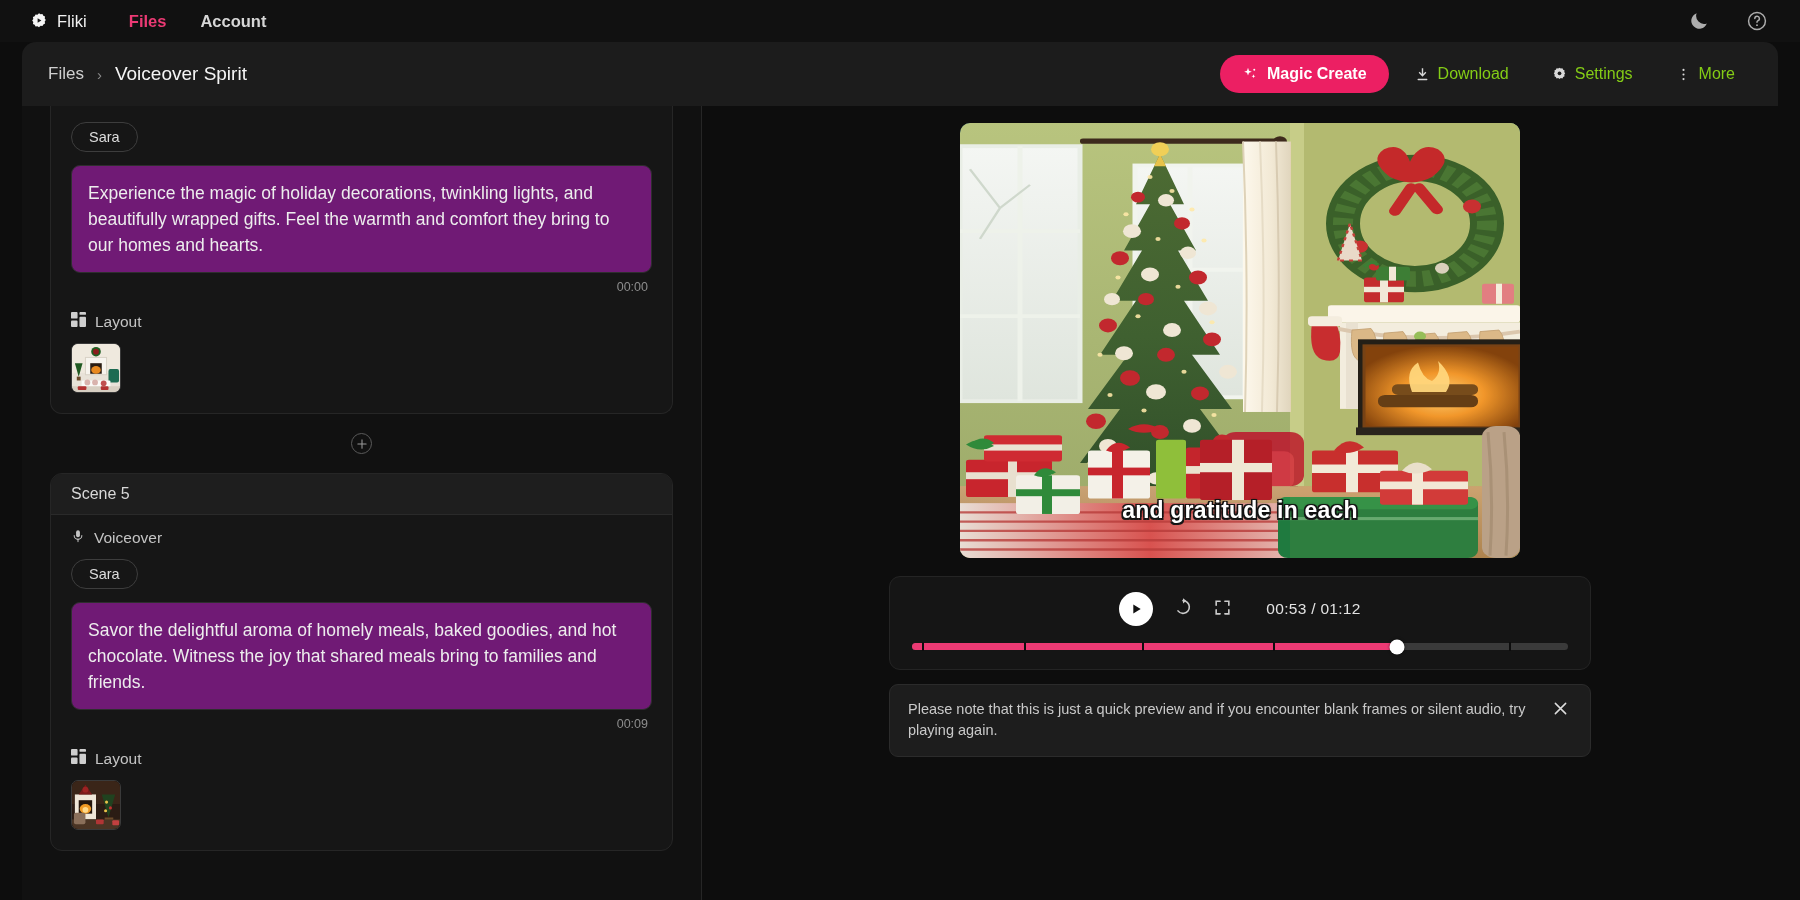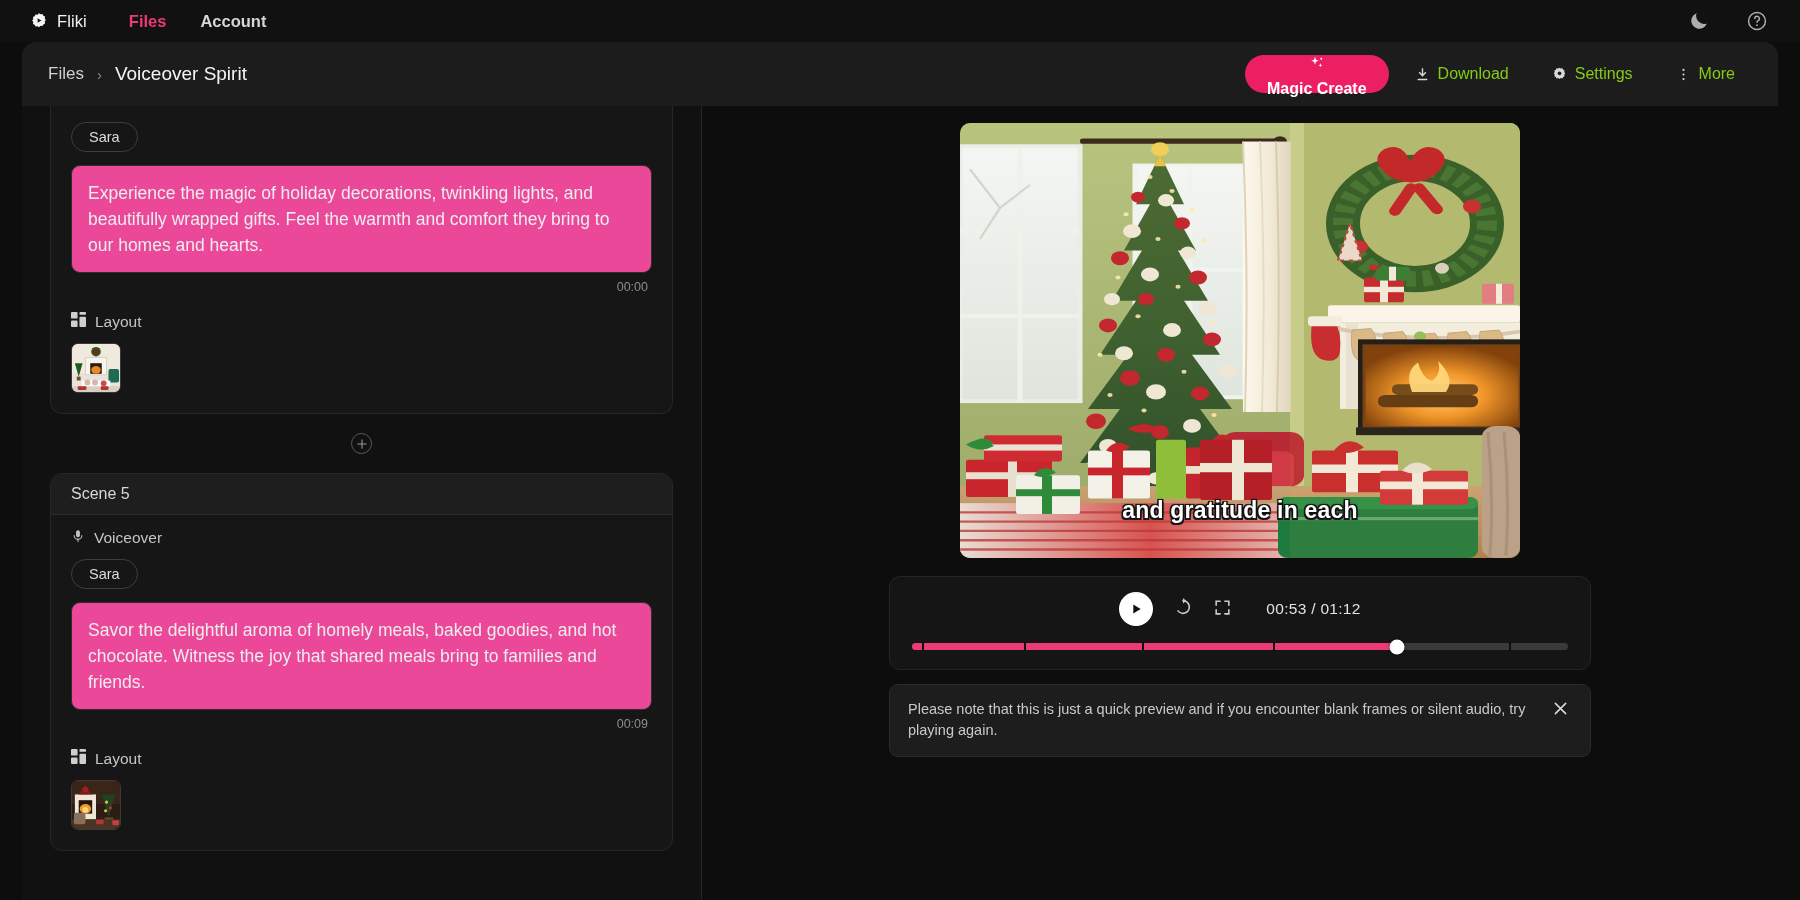--- a/index.html
+++ b/index.html
@@ -47,21 +47,20 @@
     background: #ec1f63;
     color: #fff;
     border: none;
     border-radius: 22px;
     height: 38px;
     padding: 0 22px;
     display: flex; align-items: center; gap: 9px;
     font-size: 16px; font-weight: 600;
     font-family: "Liberation Sans", sans-serif;
     cursor: pointer;
-    flex-direction: column;
   }
   .btn-plain {
     background: none; border: none;
     color: #84cc16;
     height: 38px;
     padding: 0 17px;
     display: flex; align-items: center; gap: 7px;
     font-size: 16px;
     font-family: "Liberation Sans", sans-serif;
     cursor: pointer;
@@ -107,21 +106,21 @@
     display: inline-block;
     border: 1px solid #3d3d3d;
     border-radius: 17px;
     padding: 6px 17px;
     font-size: 14.5px;
     color: #ddd;
     cursor: pointer;
   }
   .script-box {
     margin-top: 13px;
-    background: #ec4899;
+    background: #701a75;
     border: 1px solid #2e2e2e;
     border-radius: 9px;
     padding: 14px 16px;
     font-size: 17.5px;
     line-height: 1.49;
     color: #ededed;
     cursor: text;
   }
   .dur {
     text-align: right;

